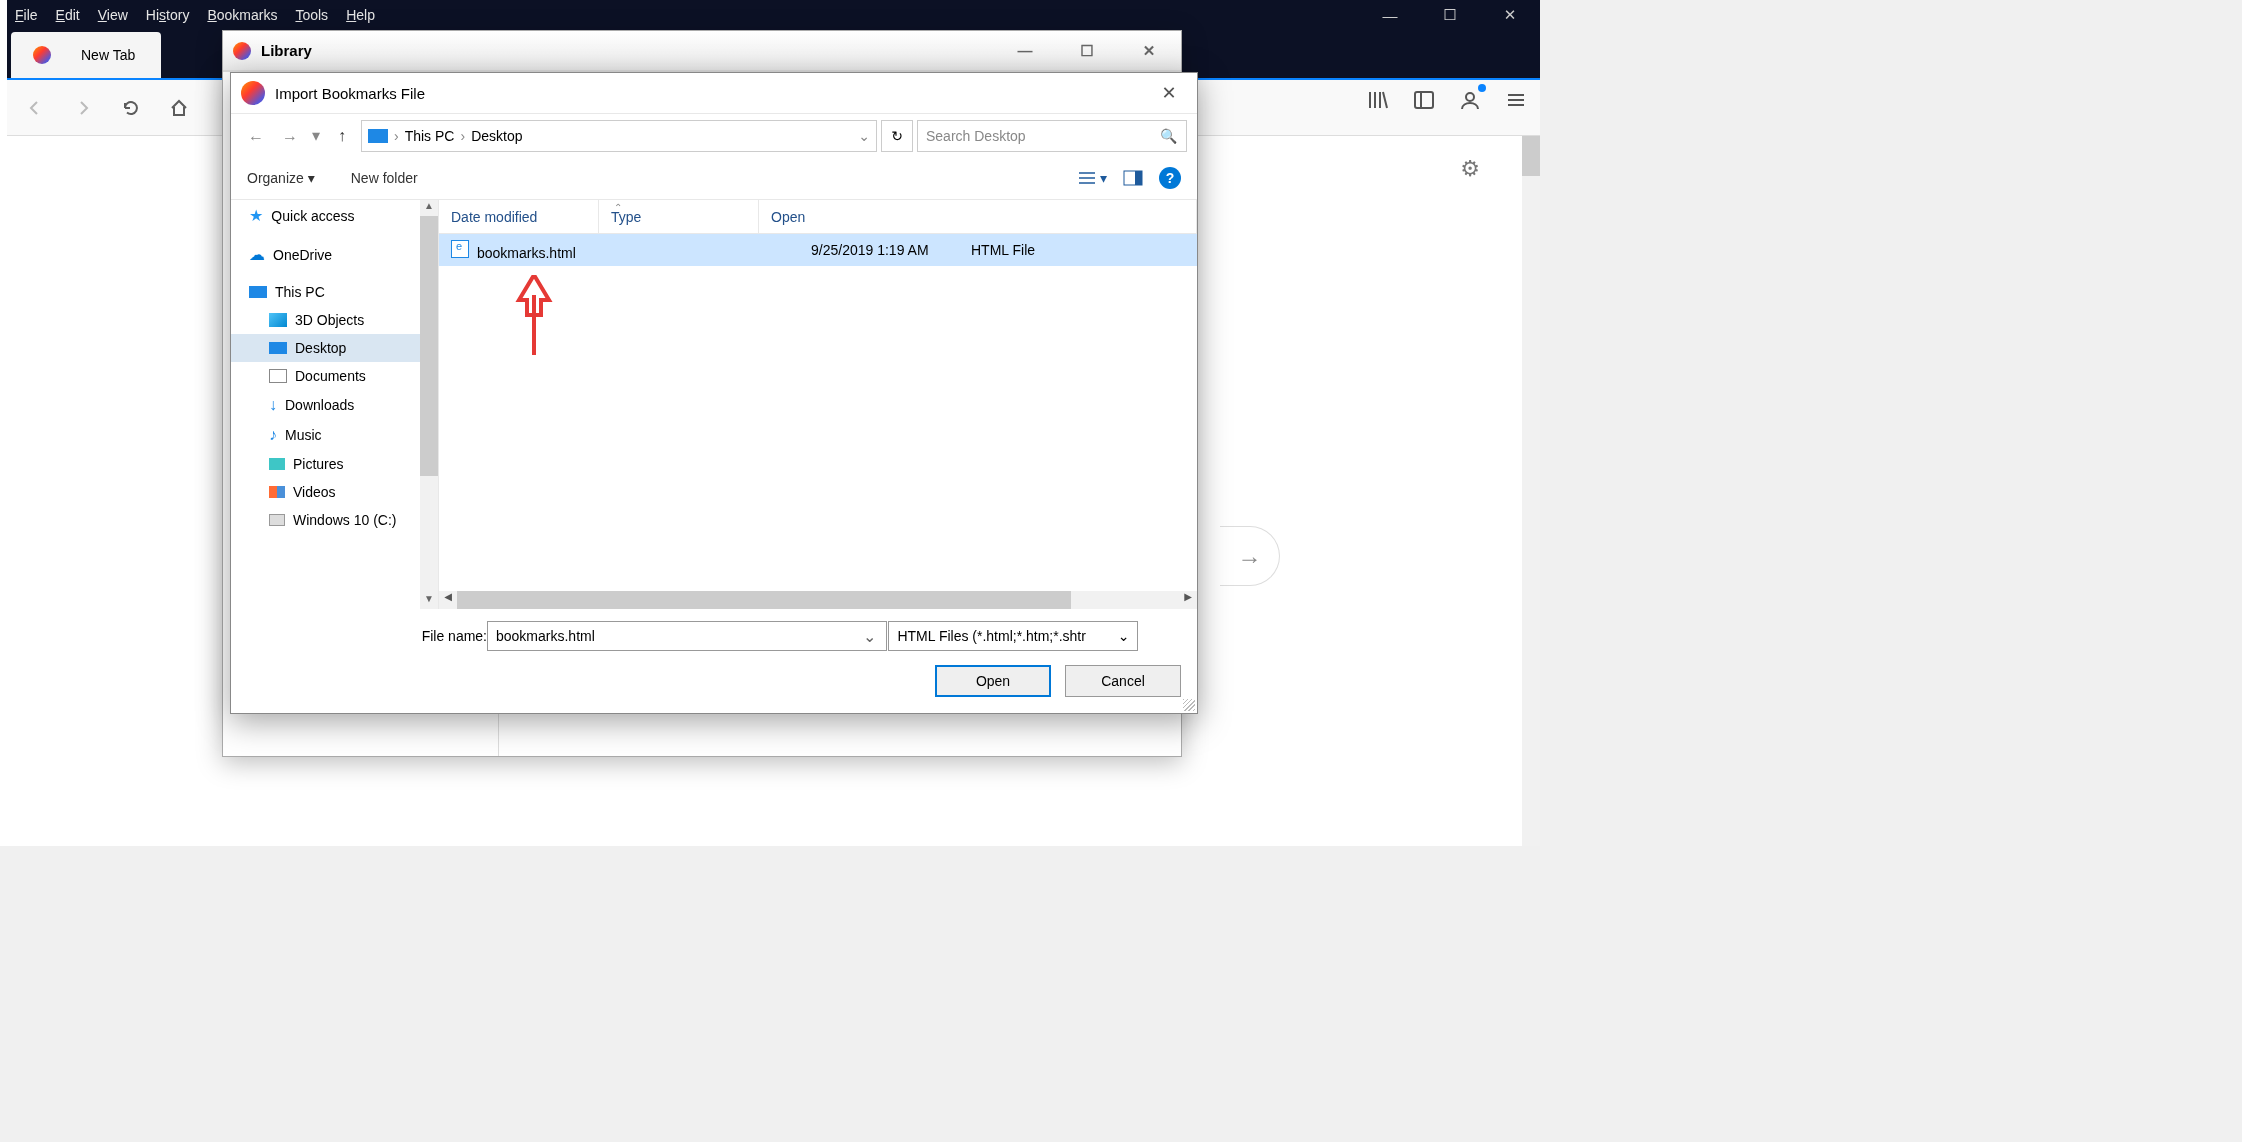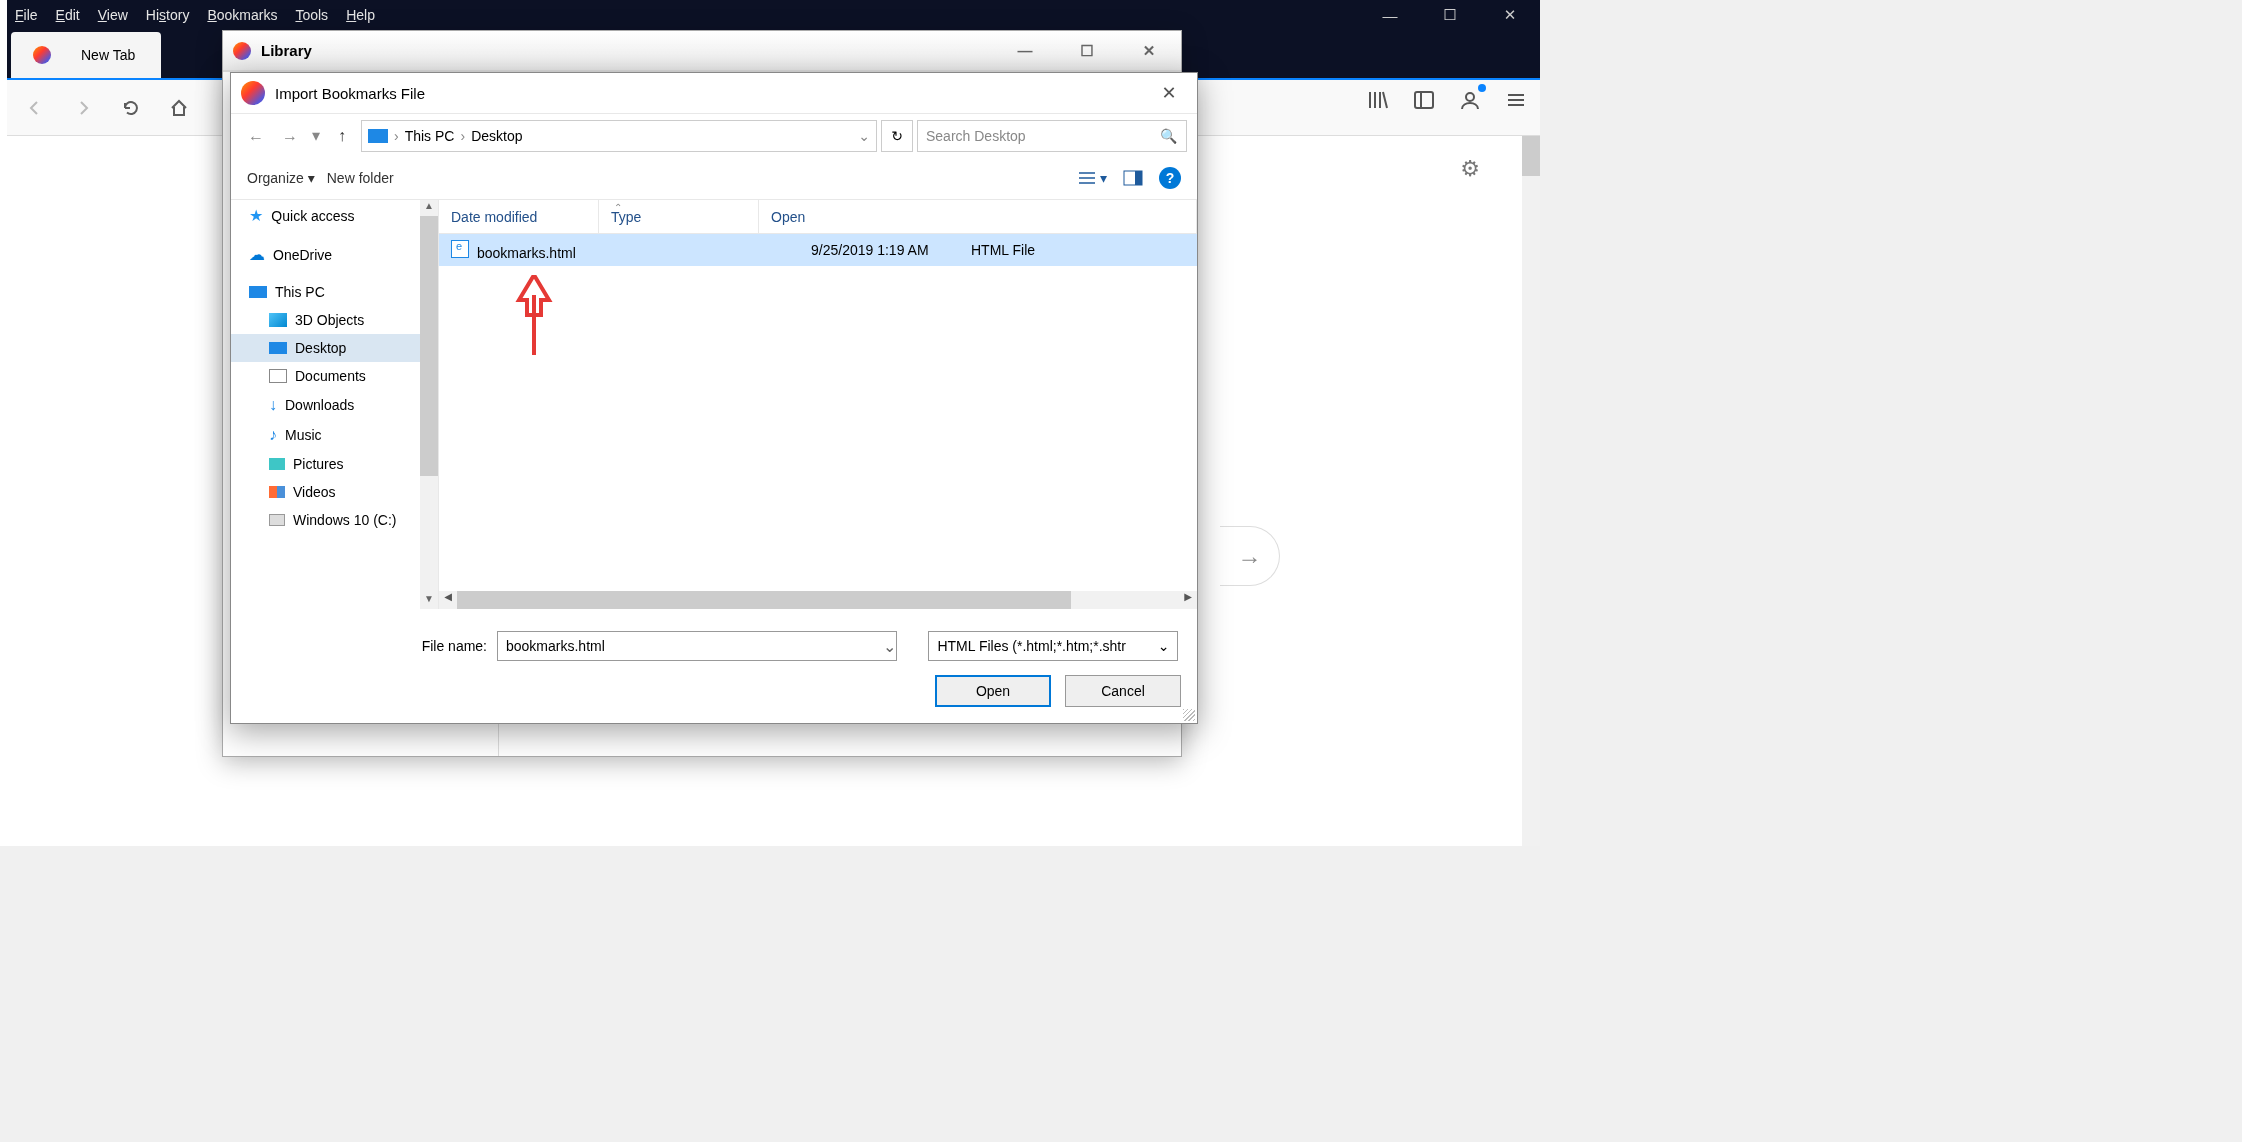--- a/index.html
+++ b/index.html
@@ -42,21 +42,21 @@
 
 .dlg-pathbar { height: 44px; display: flex; align-items: center; padding: 6px 10px; gap: 4px; border-top: 1px solid #e8e8e8; }
 .pb-btn { width: 30px; height: 30px; display: flex; align-items: center; justify-content: center; color: #888; }
 .pb-btn.act { color: #333; }
 .pathbox { flex: 1; border: 1px solid #ccc; height: 32px; display: flex; align-items: center; padding: 0 6px; gap: 6px; font-size: 14px; }
 .pathbox .mon { width: 20px; height: 14px; background: #1e88e5; display: inline-block; }
 .pathbox .sep { color: #888; }
 .refresh-btn { width: 32px; height: 32px; border: 1px solid #ccc; display: flex; align-items: center; justify-content: center; font-size: 14px; }
 .searchbox { width: 270px; height: 32px; border: 1px solid #ccc; display: flex; align-items: center; padding: 0 8px; font-size: 14px; color: #888; justify-content: space-between; }
 
-.dlg-toolbar { height: 42px; display: flex; align-items: center; padding: 0 16px; gap: 12px; font-size: 14px; color: #333; }
+.dlg-toolbar { height: 42px; display: flex; align-items: center; padding: 0 16px; gap: 36px; font-size: 14px; color: #333; }
 .dlg-toolbar .right { margin-left: auto; display: flex; gap: 16px; align-items: center; }
 .view-btn { display: flex; gap: 4px; align-items: center; color: #1e5a9c; }
 .help-btn { width: 22px; height: 22px; border-radius: 50%; background: #0078d7; color: #fff; display: flex; align-items: center; justify-content: center; font-size: 14px; font-weight: bold; }
 
 .dlg-body { display: flex; height: 410px; border-top: 1px solid #e8e8e8; }
 .tree { width: 208px; background: #fff; border-right: 1px solid #e8e8e8; position: relative; overflow: hidden; }
 .tree-scroll { position: absolute; right: 0; top: 0; width: 18px; height: 100%; background: #f1f1f1; }
 .tree-scroll .arrow { height: 16px; text-align: center; font-size: 10px; color: #666; }
 .tree-scroll .thumb { height: 260px; background: #ccc; }
 .tree-item { display: flex; align-items: center; gap: 8px; padding: 6px 10px 6px 18px; font-size: 14px; }
@@ -83,21 +83,21 @@
 .fl-row .icon::after { content: 'e'; position: absolute; font-size: 11px; color: #1e88e5; left: 4px; top: -1px; }
 
 .annotation-arrow { position: absolute; top: 75px; left: 70px; }
 
 .hscroll { position: absolute; bottom: 0; left: 0; right: 0; height: 18px; background: #f1f1f1; display: flex; }
 .hscroll .arrow { width: 18px; text-align: center; font-size: 10px; color: #555; }
 .hscroll .track { flex: 1; position: relative; }
 .hscroll .thumb { position: absolute; left: 0; width: 85%; height: 100%; background: #ccc; }
 
 .dlg-footer { padding: 12px 16px 16px; position: relative; }
-.filename-row { display: flex; align-items: center; gap: 10px; margin-bottom: 14px; margin-top: 10px; }
+.filename-row { display: flex; align-items: center; margin-bottom: 14px; }
 .filename-label { width: 240px; text-align: right; font-size: 14px; }
 .filename-input { width: 400px; height: 30px; border: 1px solid #999; padding: 0 8px; font-size: 14px; }
 .filetype-select { width: 250px; height: 30px; border: 1px solid #999; padding: 0 8px; font-size: 14px; display: flex; align-items: center; justify-content: space-between; }
 .btn-row { display: flex; justify-content: flex-end; gap: 14px; }
 .btn { width: 116px; height: 32px; border: 1px solid #999; background: #efefef; font-size: 14px; }
 .btn.primary { border: 2px solid #0078d7; }
 .resize-grip { position: absolute; bottom: 2px; right: 2px; width: 12px; height: 12px; background: repeating-linear-gradient(135deg,#bbb,#bbb 1px,transparent 1px,transparent 3px); }
 
 .library-body { height: 685px; border-top: 1px solid #ddd; display: flex; }
 .library-body .lpane { width: 276px; border-right: 1px solid #ddd; }

